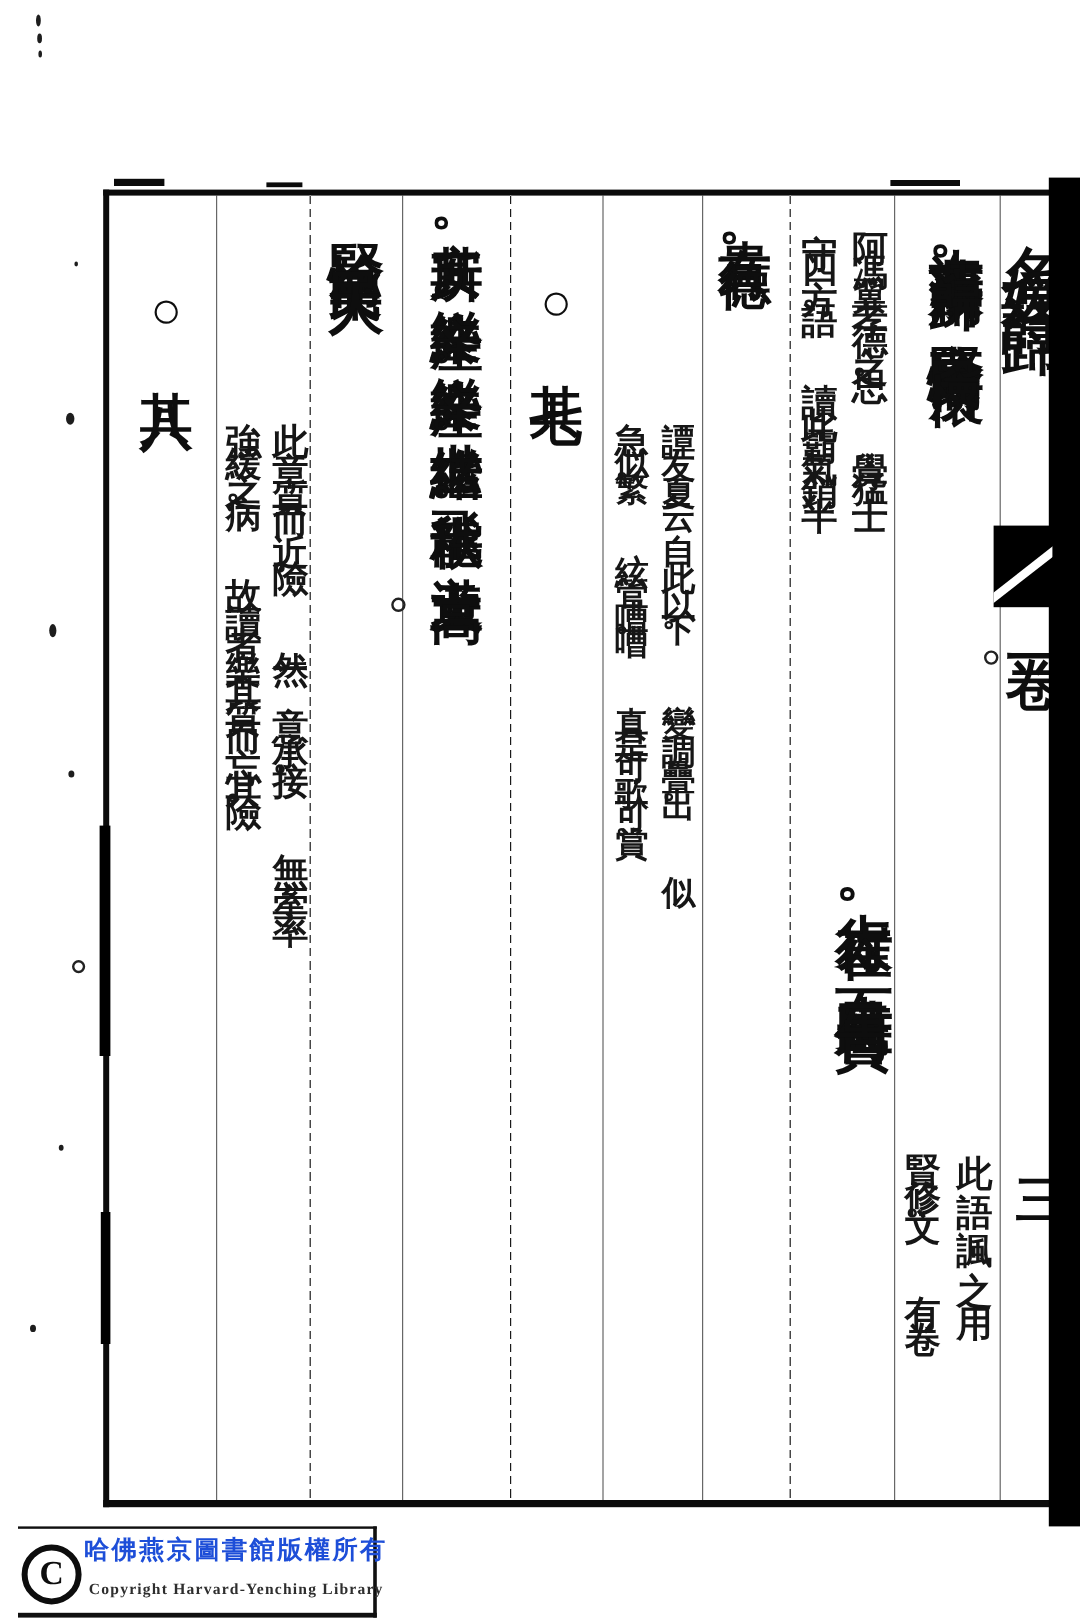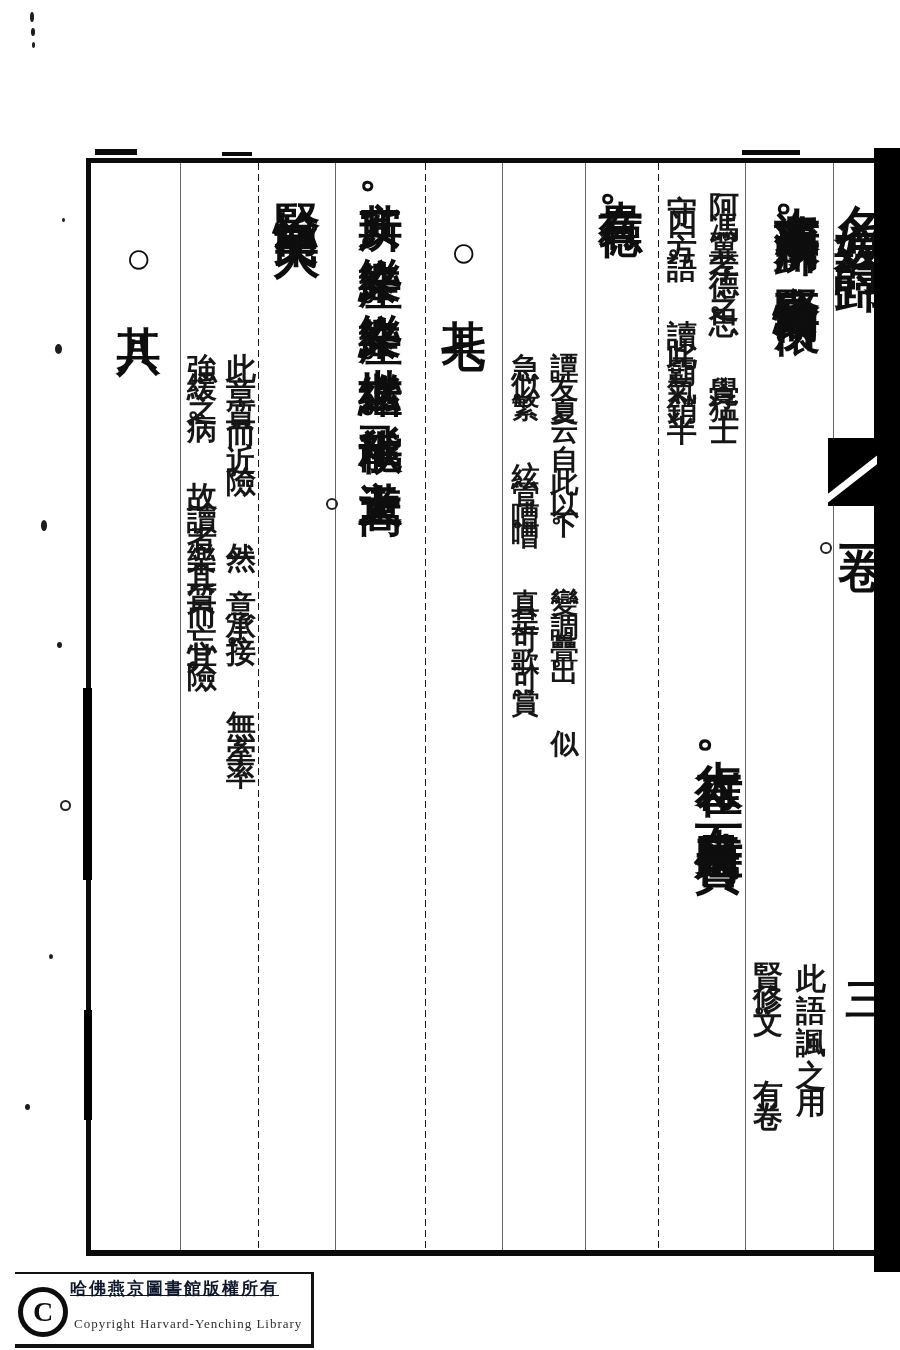--- a/index.html
+++ b/index.html
@@ -32,22 +32,22 @@
   .main44{font-size:44px;}
   .main48{font-size:48px;}
   .title50{font-size:50px;}
   .note{writing-mode:vertical-rl;text-orientation:upright;font-weight:600;color:#161616;}
   .note .nline{display:block;white-space:nowrap;}
   
   .stamp-box{left:15px;top:1272px;width:296px;height:70px;
     border-top:2px solid #101010;border-right:3px solid #101010;border-bottom:4px solid #101010;}
   .c-circle{left:18px;top:1287px;width:40px;height:40px;border:5px solid #0d0d0d;border-radius:50%;
     display:flex;align-items:center;justify-content:center;font-size:28px;font-weight:700;color:#0d0d0d;}
-  .stamp-cn{left:70px;top:1277px;font-size:17px;font-weight:700;letter-spacing:2px;color:#0f172a;white-space:nowrap;text-decoration:underline;}
-  .stamp-en{left:74px;top:1316px;font-size:13px;font-weight:400;letter-spacing:1px;color:#2e2e2e;white-space:nowrap;
+  .stamp-cn{left:70px;top:1277px;font-size:21px;font-weight:700;letter-spacing:2px;color:#1d4ed8;white-space:nowrap;}
+  .stamp-en{left:74px;top:1316px;font-size:13px;font-weight:700;letter-spacing:1px;color:#2e2e2e;white-space:nowrap;
     font-family:"Liberation Serif","DejaVu Serif",serif;}
   
   .speck{background:#1d1d1d;border-radius:50%;}
   .ringmark{border:2px solid #222;border-radius:50%;background:transparent;}
   .dash{background:#0b0b0b;}
 </style>
 </head>
 <body>
 
 <div class="abs" style="left:0;top:0;width:900px;height:1350px;">

